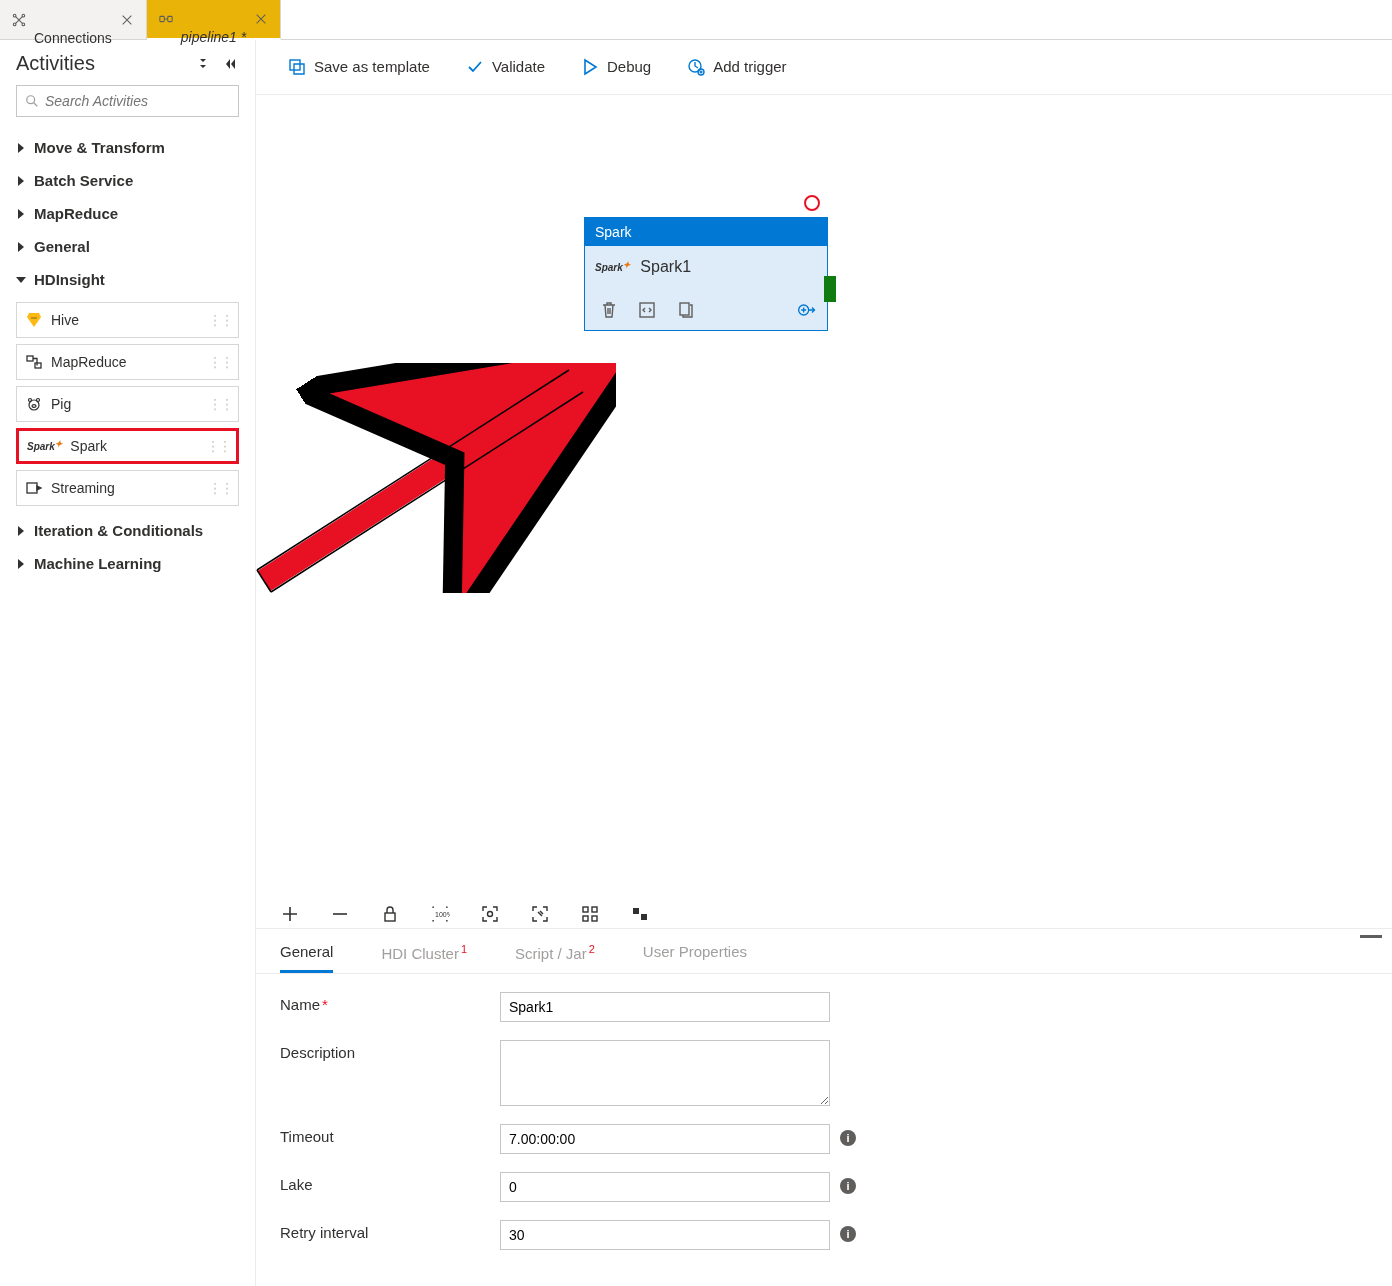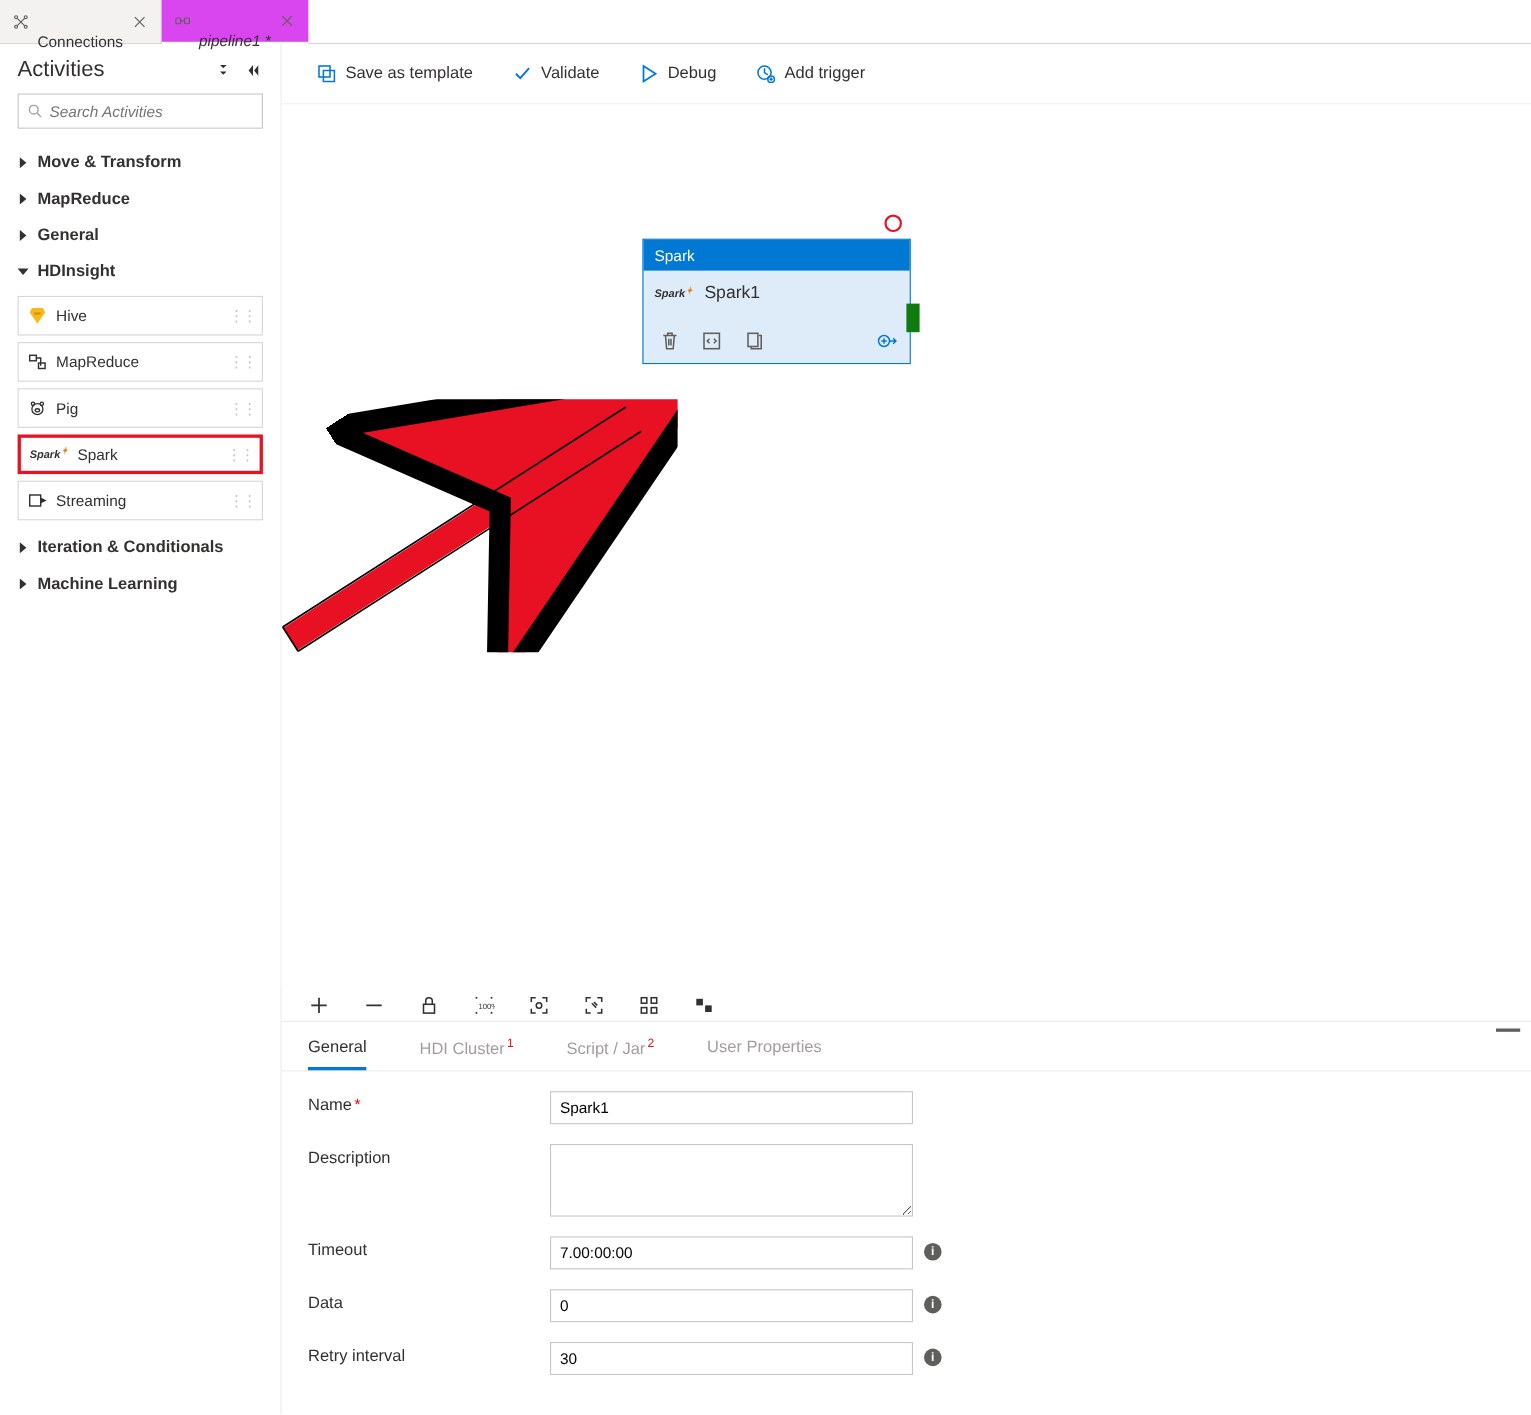--- a/index.html
+++ b/index.html
@@ -2,21 +2,21 @@
 <html><head>
   <meta charset="utf-8">
   <style>
     * { box-sizing: border-box; margin: 0; padding: 0; }
     body { font-family: "Segoe UI", Arial, sans-serif; font-size: 14px; color: #323130; background: #fff; width: 1392px; height: 1286px; overflow: hidden; position: relative; }
 
     
     .tabs-bar { display: flex; height: 40px; border-bottom: 1px solid #d6d6d6; }
     .tab { display: flex; align-items: center; padding: 0 12px; border-right: 1px solid #d6d6d6; gap: 8px; cursor: pointer; }
     .tab.inactive { background: #f3f2f1; }
-    .tab.active { background: #d946ef; border-bottom: 2px solid #fff; margin-bottom: -1px; }
+    .tab.active { background: #eab308; border-bottom: 2px solid #fff; margin-bottom: -1px; }
     .tab-icon { width: 14px; height: 14px; color: #605e5c; }
     .tab-label { font-size: 14px; margin-top: 36px; }
     .tab-label.italic { font-style: italic; }
     .tab-close { width: 14px; height: 14px; color: #605e5c; cursor: pointer; }
 
     
     .main { display: flex; height: calc(1286px - 40px); }
     .sidebar { width: 256px; border-right: 1px solid #edebe9; padding: 12px 16px 0 16px; overflow-y: auto; }
     .content { flex: 1; display: flex; flex-direction: column; position: relative; }
 
@@ -143,20 +143,26 @@
           <path d="M10 10l4 4"></path>
         </svg>
       <input placeholder="Search Activities" style="">
     </div>
 
     <div class="cat">
         <svg viewBox="0 0 10 10" fill="currentColor">
           <path d="M2 0l6 5-6 5z"></path>
         </svg>
         <span>Move &amp; Transform</span>
+      </div>
+    <div class="cat">
+        <svg viewBox="0 0 10 10" fill="currentColor">
+          <path d="M2 0l6 5-6 5z"></path>
+        </svg>
+        <span>Batch Service</span>
       </div>
     <div class="cat">
         <svg viewBox="0 0 10 10" fill="currentColor">
           <path d="M2 0l6 5-6 5z"></path>
         </svg>
         <span>MapReduce</span>
       </div>
     <div class="cat">
         <svg viewBox="0 0 10 10" fill="currentColor">
           <path d="M2 0l6 5-6 5z"></path>
@@ -359,21 +365,21 @@
       <div class="form-row">
         <div class="form-label">Description</div>
         <textarea class="form-textarea" style=""></textarea>
       </div>
       <div class="form-row">
         <div class="form-label">Timeout</div>
         <input class="form-input" value="7.00:00:00" style="">
         <span class="info">i</span>
       </div>
       <div class="form-row">
-        <div class="form-label">Data</div>
+        <div class="form-label">Lake</div>
         <input class="form-input" value="0" style="">
         <span class="info">i</span>
       </div>
       <div class="form-row">
         <div class="form-label">Retry interval</div>
         <input class="form-input" value="30" style="">
         <span class="info">i</span>
       </div>
     </div>
   </div>

